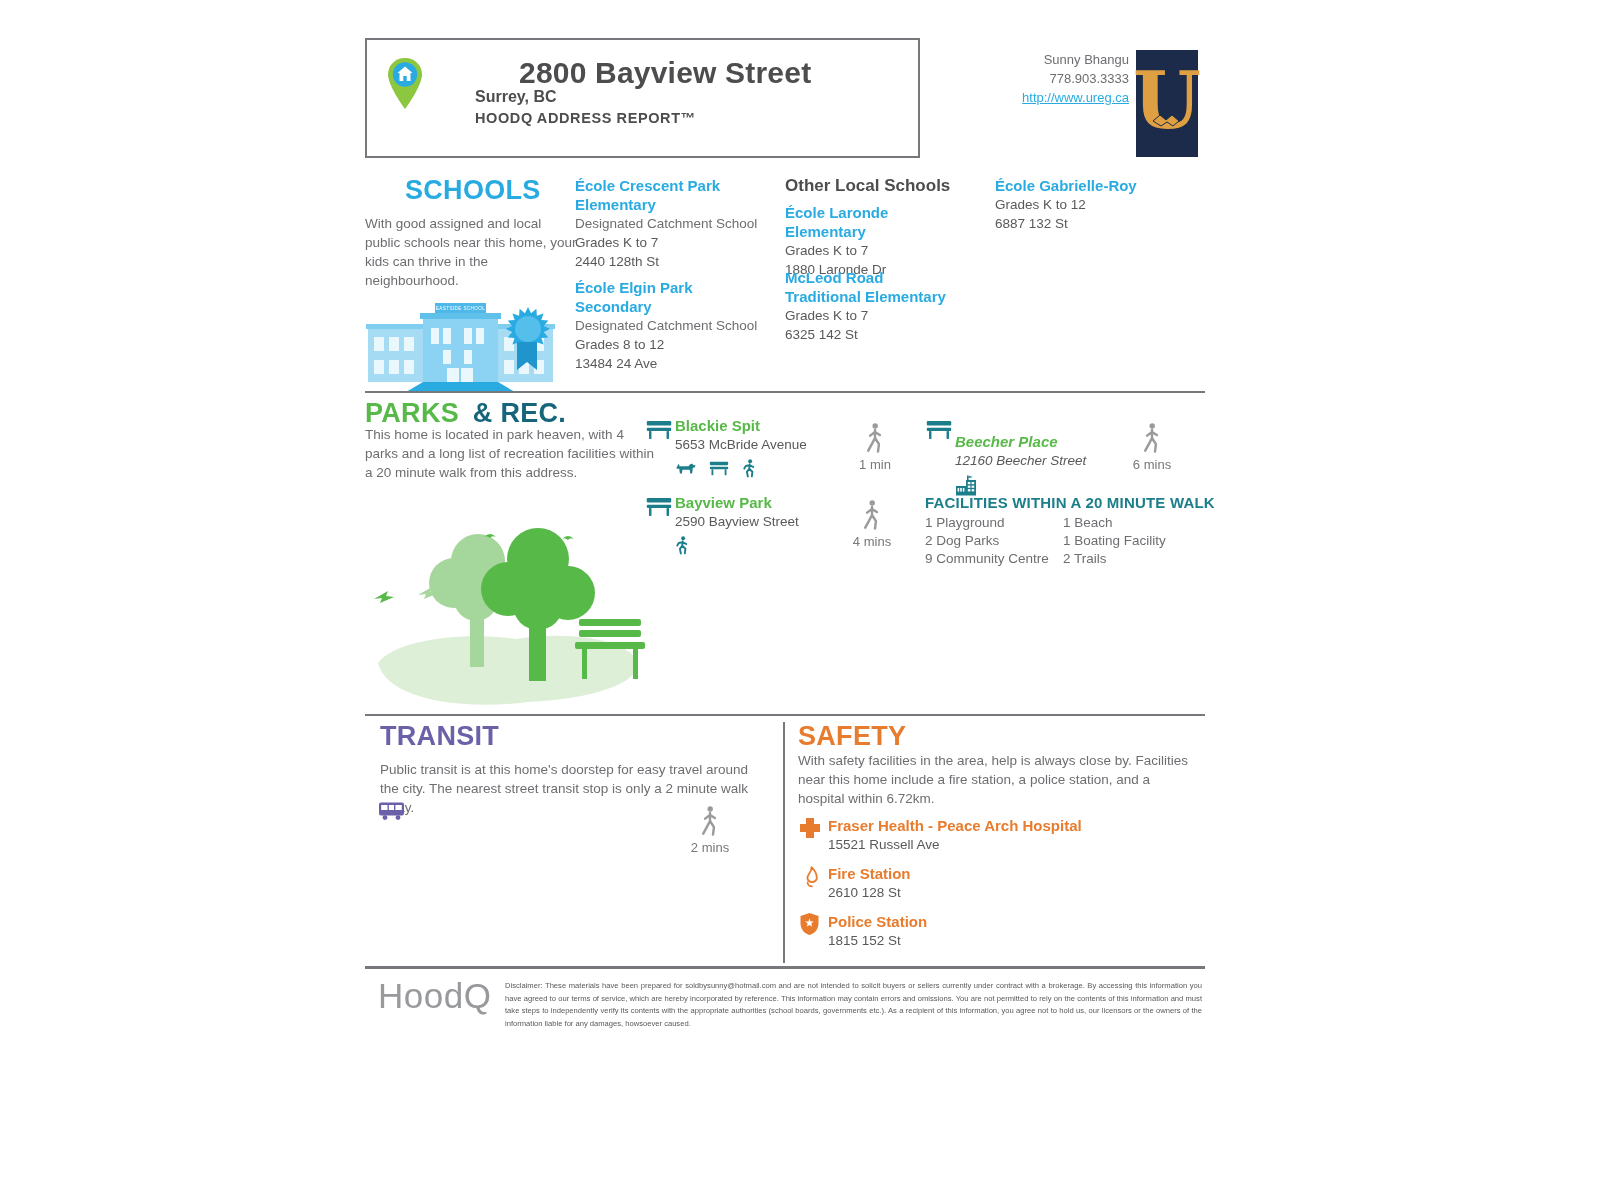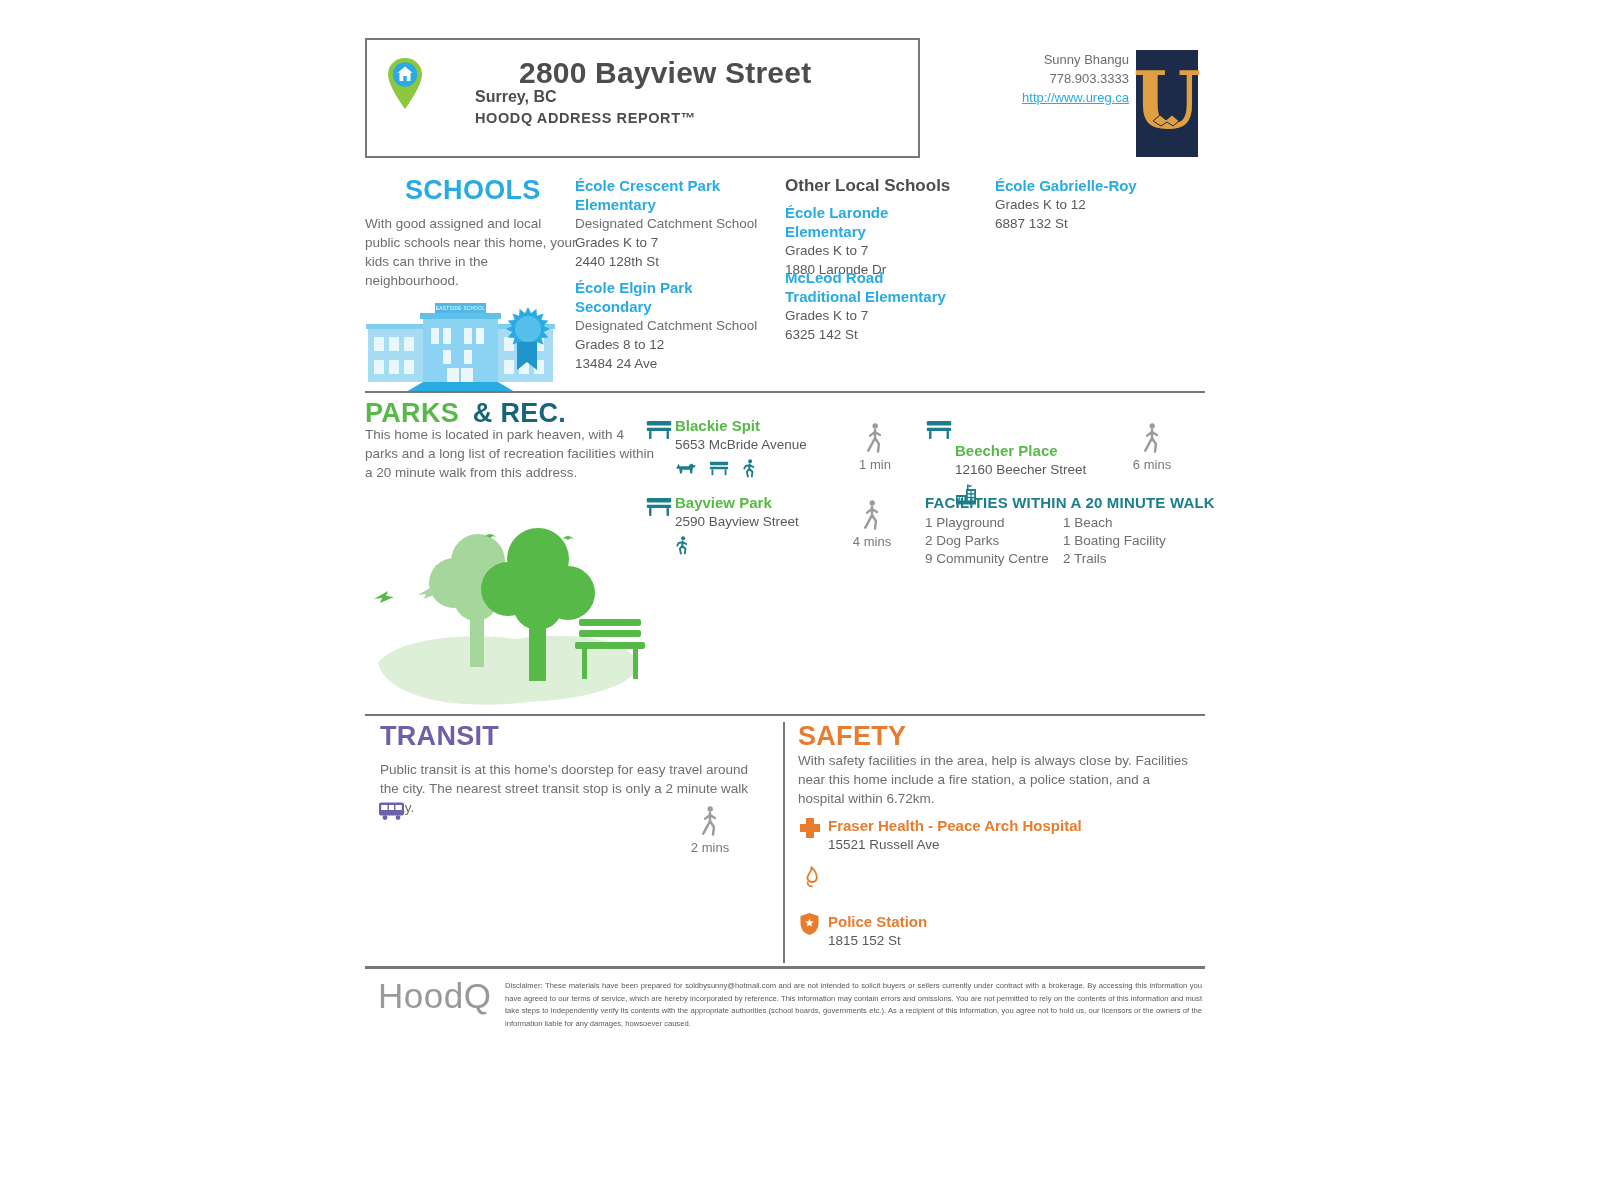--- a/index.html
+++ b/index.html
@@ -256,21 +256,21 @@
   </div>
 
   <span class="abs" style="left:925px;top:420px;">
     <svg width="28" height="20" viewBox="0 0 24 18" fill="#1B7E8A">
       <rect x="1" y="1" width="22" height="4" rx="1"></rect>
         <rect x="1" y="7" width="22" height="3" rx="1"></rect>
       <rect x="3" y="10" width="2.2" height="7"></rect>
         <rect x="18.8" y="10" width="2.2" height="7"></rect>
     </svg>
   </span>
-  <div class="abs" style="left:955px;top:441px;width:190px;">
+  <div class="abs" style="left:955px;top:432px;width:190px;font-style:italic;">
     <div class="name15 green">Beecher Place</div>
     <div class="body-text dark">12160 Beecher Street</div>
     <div class="amen-row" style="margin-top:5px;">
       <span>
         <svg width="24" height="21" viewBox="0 0 24 21" fill="#1B7E8A">
           <rect x="12" y="0.5" width="1.6" height="5"></rect>
           <path d="M13.6 0.8 L18 1.9 L13.6 3 Z"></path>
           <rect x="11" y="5" width="10" height="15.5"></rect>
           <rect x="1" y="11" width="10" height="9.5"></rect>
           <g fill="#ffffff">
@@ -348,20 +348,24 @@
     <div class="name15 orange">Fraser Health - Peace Arch Hospital</div>
     <div class="body-text dark">15521 Russell Ave</div>
   </div>
 
   <span class="abs" style="left:802px;top:864px;">
     <svg width="18" height="25" viewBox="0 0 20 26">
       <path d="M6 15 C6 9.5 11.5 8 10.5 2.5 C15 6.5 16.5 10.5 16.5 15 A5.4 5.4 0 0 1 6 15 Z" fill="none" stroke="#E87C2E" stroke-width="2" stroke-linejoin="round"></path>
       <path d="M11 24 C8 24 6.2 21.8 6.2 19.6" fill="none" stroke="#E87C2E" stroke-width="2" stroke-linecap="round"></path>
     </svg>
   </span>
+  <div class="abs" style="left:828px;top:864px;width:360px;">
+    <div class="name15 orange">Fire Station</div>
+    <div class="body-text dark">2610 128 St</div>
+  </div>
 
   <span class="abs" style="left:799px;top:912px;">
     <svg width="21" height="24" viewBox="0 0 20 24">
       <path d="M10 1 L19 4 V11 C19 17 15.5 21.5 10 23 C4.5 21.5 1 17 1 11 V4 Z" fill="#E87C2E"></path>
       <polygon fill="#ffffff" points="10,6.5 11.1,9.4 14.3,9.6 11.8,11.6 12.6,14.6 10,12.9 7.4,14.6 8.2,11.6 5.7,9.6 8.9,9.4"></polygon>
     </svg>
   </span>
   <div class="abs" style="left:828px;top:912px;width:360px;">
     <div class="name15 orange">Police Station</div>
     <div class="body-text dark">1815 152 St</div>

